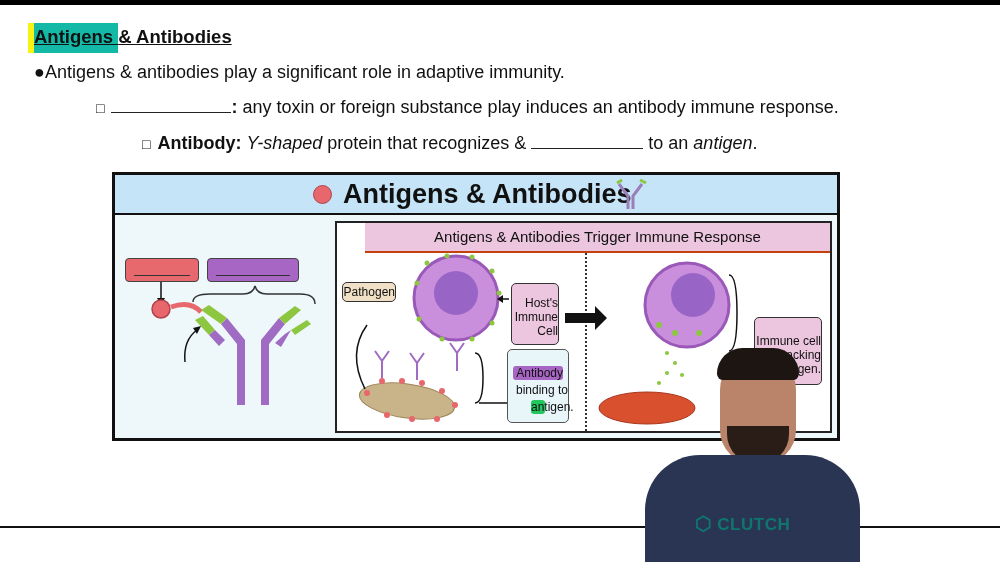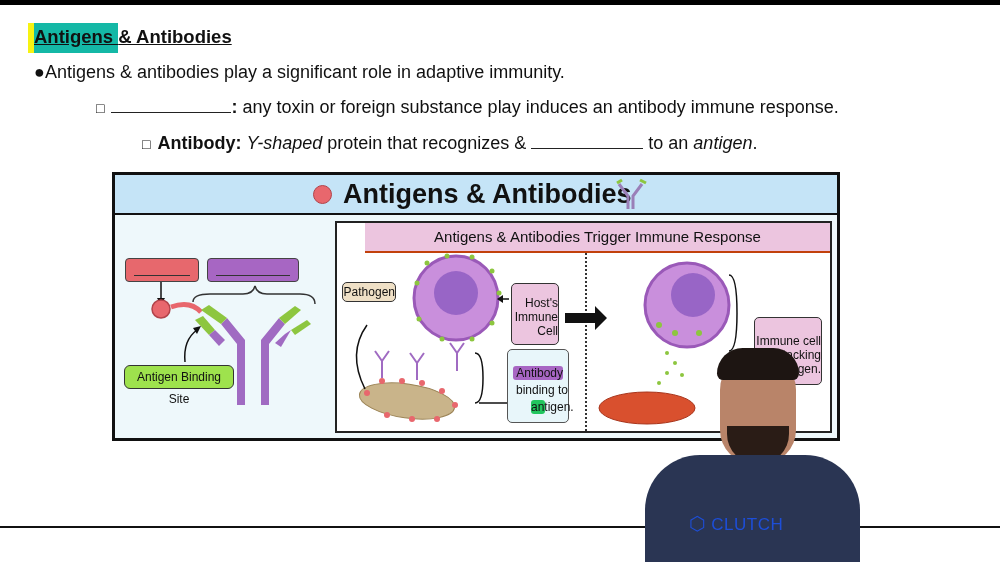--- a/index.html
+++ b/index.html
@@ -79,21 +79,20 @@
     <polygon points="146,125 154,125 154,64 170,44 164,38 146,60" fill="#a06bc2"></polygon>
     <polygon points="86,30 94,25 112,38 106,44" fill="#8dc63f"></polygon>
     <polygon points="80,40 88,36 100,50 94,55" fill="#8dc63f"></polygon>
     <polygon points="94,55 100,50 110,60 104,66" fill="#a06bc2"></polygon>
     <polygon points="170,44 164,38 180,26 186,30" fill="#8dc63f"></polygon>
     <polygon points="176,50 170,54 160,63 166,67" fill="#a06bc2"></polygon>
     <polygon points="176,50 192,40 196,44 180,55" fill="#8dc63f"></polygon>
     <path d="M70 82 Q68 60 82 50" stroke="#111" stroke-width="1.5" fill="none"></path>
     <polygon points="78,48 86,46 82,54" fill="#111"></polygon>
   </svg>
-  <div class="abs-site">Antigen Binding Site</div>
 
   <div class="panel">
     <div class="panel-head">Antigens &amp; Antibodies Trigger Immune Response</div>
     <div class="divider"></div>
 
     <svg style="position:absolute;left:0;top:30px" width="493" height="178">
 
       <circle cx="119" cy="45" r="42" fill="#c98fdc" stroke="#9a59b8" stroke-width="3"></circle>
       <circle cx="119" cy="40" r="22" fill="#8c5ac0" opacity="0.8"></circle>
       <g fill="#8dc63f">
@@ -171,17 +170,17 @@
   </div>
 </div>
 
 <div class="bottom-rule"></div>
 
 <div style="position:absolute;left:645px;top:340px;width:215px;height:222px;">
   <div style="position:absolute;left:75px;top:12px;width:76px;height:112px;background:#b98469;border-radius:38px 38px 34px 34px;"></div>
   <div style="position:absolute;left:72px;top:8px;width:82px;height:32px;background:#1d1512;border-radius:40px 40px 10px 10px;"></div>
   <div style="position:absolute;left:82px;top:86px;width:62px;height:38px;background:#2a1c16;border-radius:0 0 30px 30px;"></div>
   <div style="position:absolute;left:0;top:115px;width:215px;height:107px;background:#2a3553;border-radius:55px 55px 0 0;"></div>
-  <div style="position:absolute;left:44px;top:172px;color:#1d4ed8;font-weight:normal;font-size:17px;letter-spacing:0.5px;">
+  <div style="position:absolute;left:50px;top:172px;color:#0f766e;font-weight:bold;font-size:17px;letter-spacing:0.5px;">
     <span style="font-size:19px;">⬡</span>
     <span>CLUTCH</span>
   </div>
 </div>
 
 </body></html>

